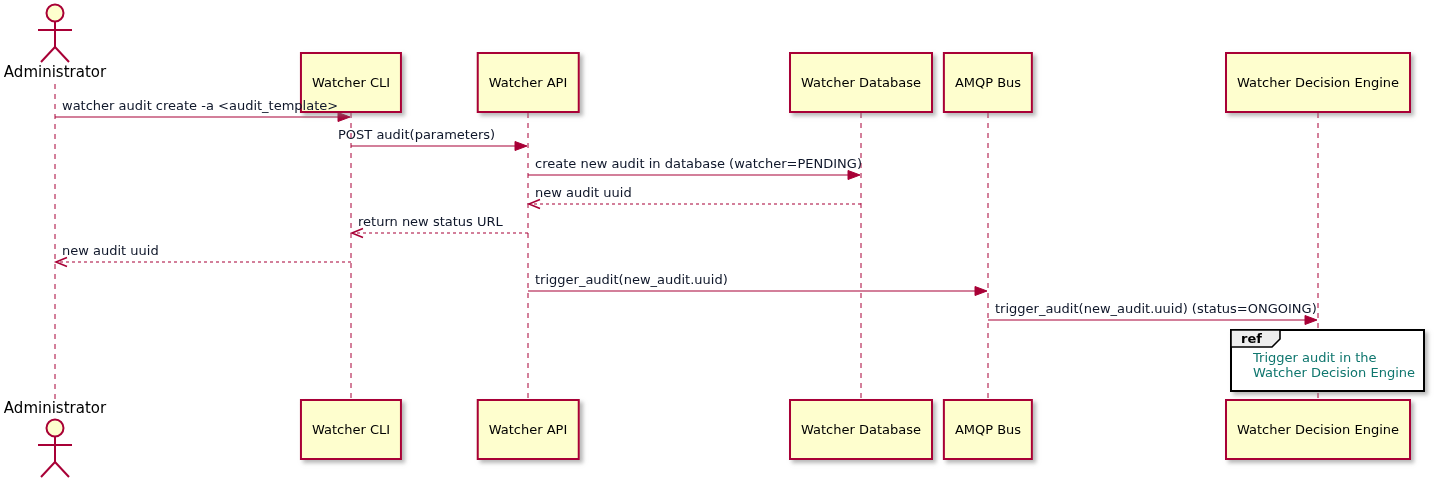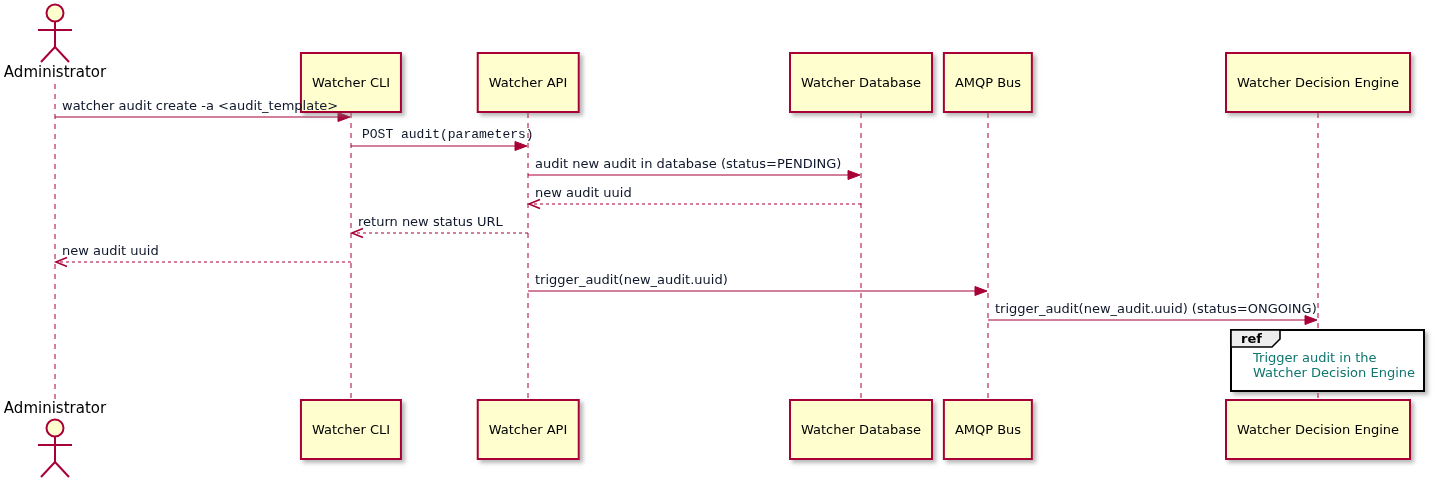--- a/index.html
+++ b/index.html
@@ -82,22 +82,22 @@
     <div class="pbox" style="left: 528px; top: 399px;">Watcher API</div>
     <div class="pbox" style="left: 861px; top: 52px;">Watcher Database</div>
     <div class="pbox" style="left: 861px; top: 399px;">Watcher Database</div>
     <div class="pbox" style="left: 988px; top: 52px;">AMQP Bus</div>
     <div class="pbox" style="left: 988px; top: 399px;">AMQP Bus</div>
     <div class="pbox" style="left: 1318px; top: 52px;">Watcher Decision Engine</div>
     <div class="pbox" style="left: 1318px; top: 399px;">Watcher Decision Engine</div>
     <div class="alabel" style="left: 55px; top: 64px;">Administrator</div>
     <div class="alabel" style="left: 55px; top: 400px;">Administrator</div>
     <div class="mlabel" style="left: 62px; top: 98px;">watcher audit create -a &lt;audit_template&gt;</div>
-    <div class="mlabel" style="left: 362px; top: 127px; font-family: Liberation Mono, monospace;">POST audit(parameters)</div>
-    <div class="mlabel" style="left: 535px; top: 156px;">audit new audit in database (status=PENDING)</div>
+    <div class="mlabel" style="left: 338px; top: 127px;">POST audit(parameters)</div>
+    <div class="mlabel" style="left: 535px; top: 156px;">create new audit in database (watcher=PENDING)</div>
     <div class="mlabel" style="left: 535px; top: 185px;">new audit uuid</div>
     <div class="mlabel" style="left: 358px; top: 214px;">return new status URL</div>
     <div class="mlabel" style="left: 62px; top: 243px;">new audit uuid</div>
     <div class="mlabel" style="left: 535px; top: 272px;">trigger_audit(new_audit.uuid)</div>
     <div class="mlabel" style="left: 995px; top: 301px;">trigger_audit(new_audit.uuid) (status=ONGOING)</div>
     <div class="refbox" style="left: 1230px; top: 329px; width: 195px; height: 63px;">
       <svg width="52" height="19" style="position:absolute;left:-2px;top:-2px;">
         <polygon points="1,1 50,1 50,10 42,18 1,18" fill="#EEEEEE" stroke="#000000" stroke-width="1.6"></polygon>
       </svg>
       <div class="ref-kw">ref</div>

